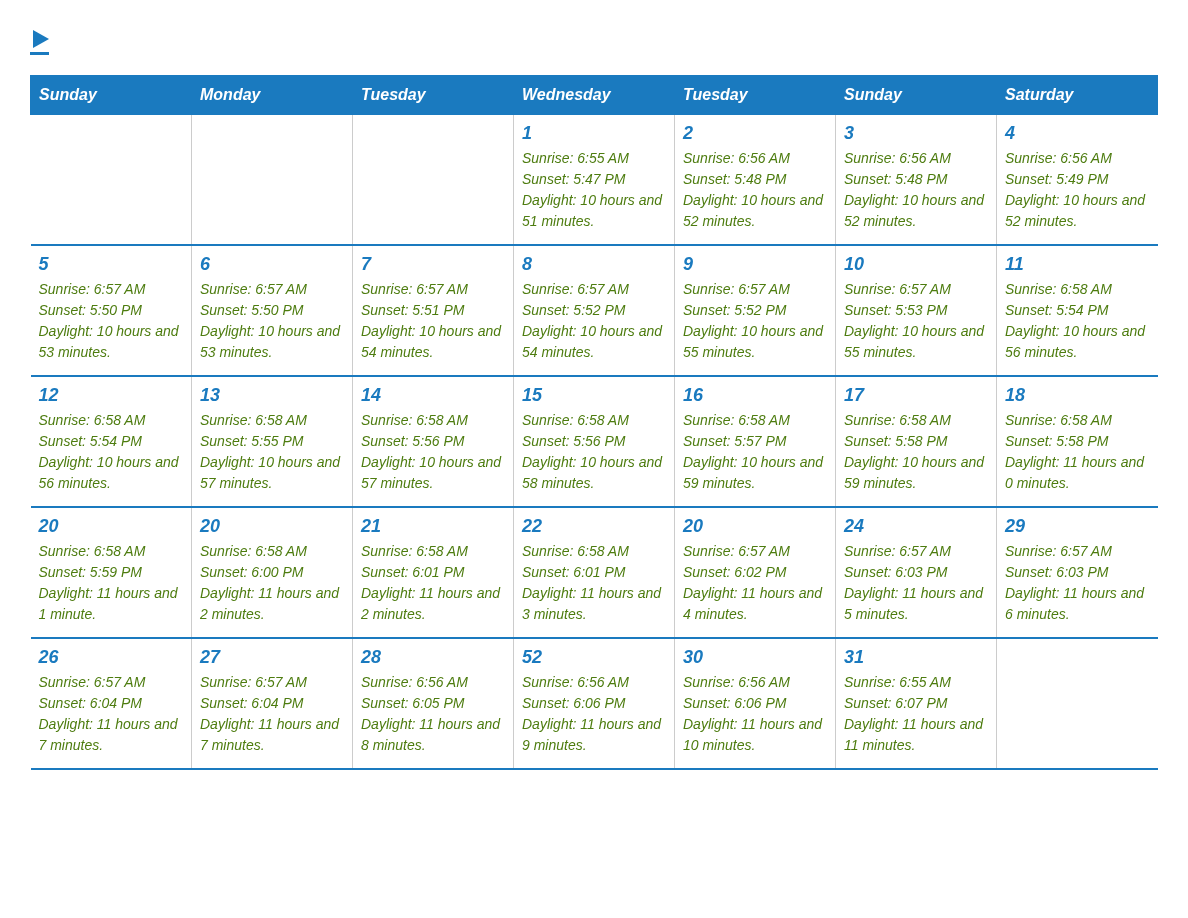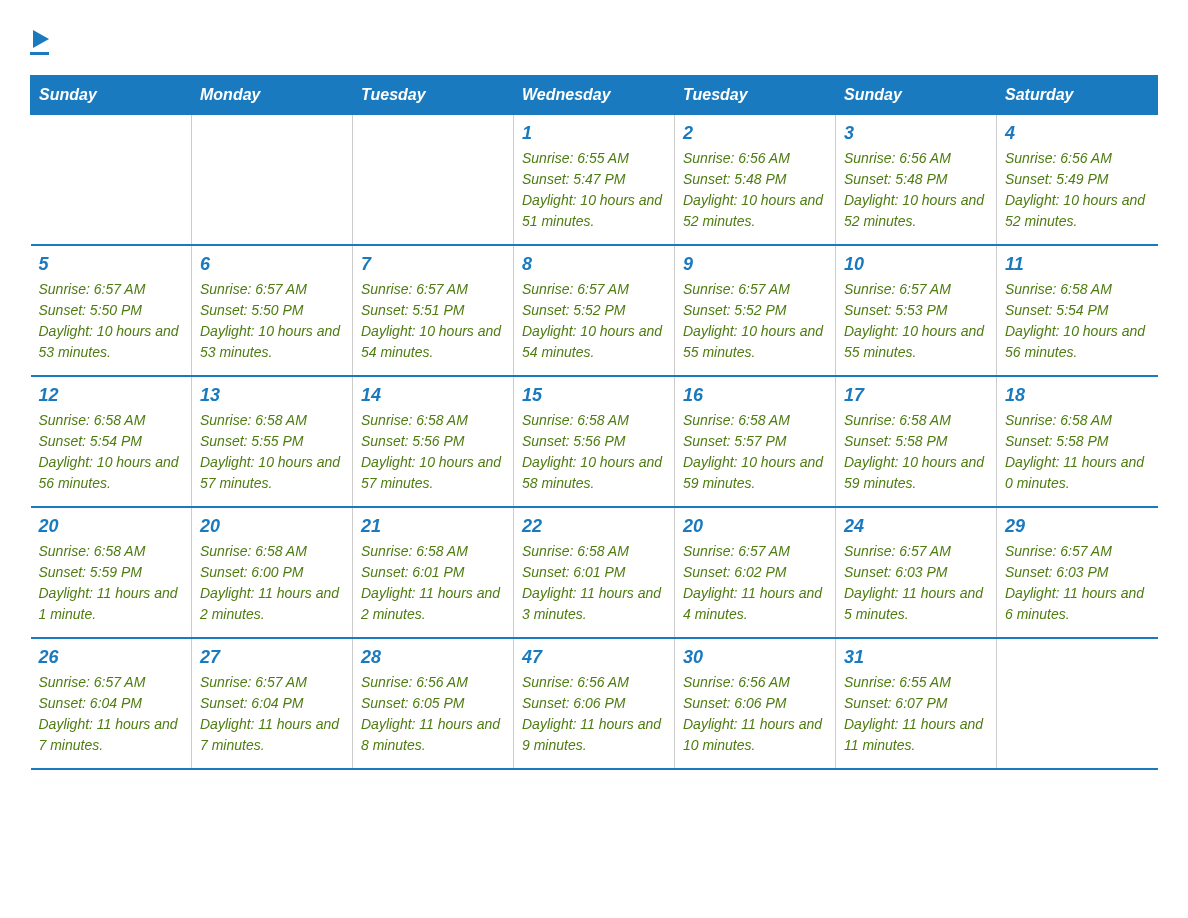--- a/index.html
+++ b/index.html
@@ -314,21 +314,21 @@
 Sunset: 6:04 PM
 Daylight: 11 hours and 7 minutes.</div>
         </td>
         <td>
           <span class="day-number">28</span>
           <div class="day-info" style="white-space: pre-line;">Sunrise: 6:56 AM
 Sunset: 6:05 PM
 Daylight: 11 hours and 8 minutes.</div>
         </td>
         <td>
-          <span class="day-number">47</span>
+          <span class="day-number">52</span>
           <div class="day-info" style="white-space: pre-line;">Sunrise: 6:56 AM
 Sunset: 6:06 PM
 Daylight: 11 hours and 9 minutes.</div>
         </td>
         <td>
           <span class="day-number">30</span>
           <div class="day-info" style="white-space: pre-line;">Sunrise: 6:56 AM
 Sunset: 6:06 PM
 Daylight: 11 hours and 10 minutes.</div>
         </td>

